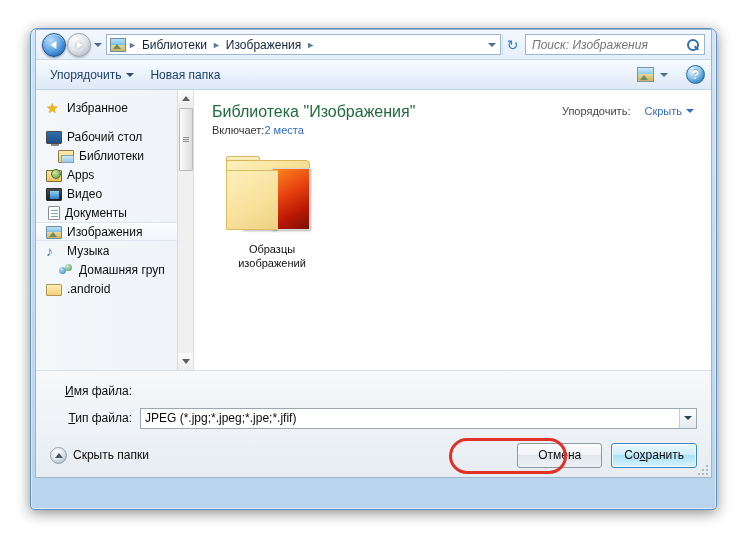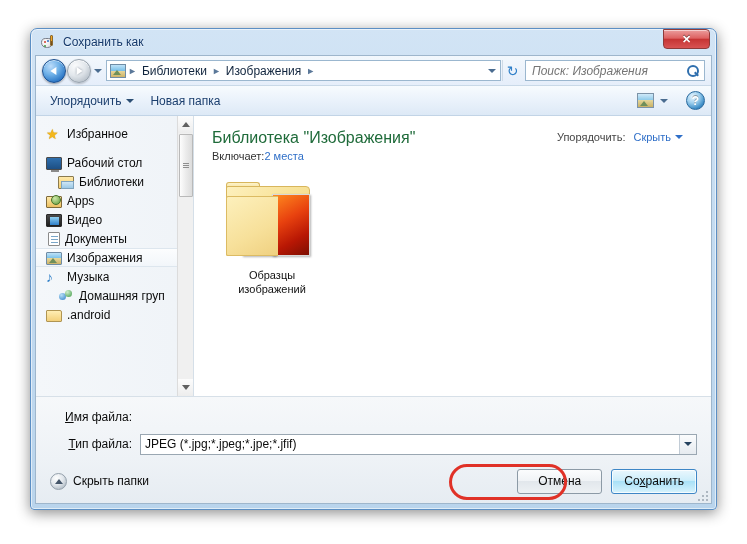--- a/index.html
+++ b/index.html
@@ -267,22 +267,22 @@
   #sthumb:after{content:"";width:6px;height:5px;
     background:linear-gradient(to bottom,#8f8f8f 0 1px,transparent 1px 2px,#8f8f8f 2px 3px,transparent 3px 4px,#8f8f8f 4px 5px);}
   .sb-dn { position:absolute; bottom:0; left:0; right:0; }
 
   #content { flex:1 1 auto; background:#fff; position:relative; overflow:hidden; }
   #lib-head { padding:13px 16px 0 18px; }
   #lib-title { font-size:16px; color:#1f6b3a; white-space:nowrap; }
   #lib-sub { margin-top:3px; font-size:11px; color:#333; display:flex; gap:0; align-items:center; }
   #lib-sub .lnk { color:#2f6fc8; cursor:pointer; }
   #arrange {
-    position:absolute; right:28px; top:15px;
-    font-size:11px; color:#444; display:flex; align-items:center; gap:8px; white-space:nowrap;
+    position:absolute; right:17px; top:15px;
+    font-size:11px; color:#444; display:flex; align-items:center; gap:14px; white-space:nowrap;
   }
   #arrange .lnk { color:#2f6fc8; cursor:pointer; display:flex; align-items:center; gap:4px; }
   #arrange .caret { border-top-color:#2f6fc8; }
 
   #items { padding:18px 16px 0 26px; display:flex; flex-wrap:wrap; gap:14px; }
   .item { width:104px; cursor:pointer; }
   .thumb { width:104px; height:84px; position:relative; }
   .fold-back {
     position:absolute; left:6px; top:6px; width:84px; height:70px;
     background:linear-gradient(135deg,#fdf0bd 0%,#f8e39a 45%,#f0d382 100%);
@@ -375,31 +375,20 @@
     border:3px solid #e03127; border-radius:18px; pointer-events:none;
   }
   #grip { position:absolute; right:3px; bottom:2px; width:12px; height:12px; }
   #grip i { position:absolute; width:2px; height:2px; background:#9aa5b0; border-radius:1px; }
 </style>
 </head>
 <body>
 
 <div id="window">
 
-  <div id="titlebar">
-    <div id="app-icon">
-      <div class="pal"></div>
-        <div class="d1"></div>
-        <div class="d2"></div>
-        <div class="d3"></div>
-      <div class="brush"></div>
-    </div>
-    <div id="title-text">Сохранить как</div>
-    <div id="close-btn">✕</div>
-  </div>
 
   <div id="client">
 
     <div id="addrrow">
       <div class="navbtn back">
           <span class="arr"></span>
         </div>
       <div class="navbtn fwd">
           <span class="arr"></span>
         </div>

